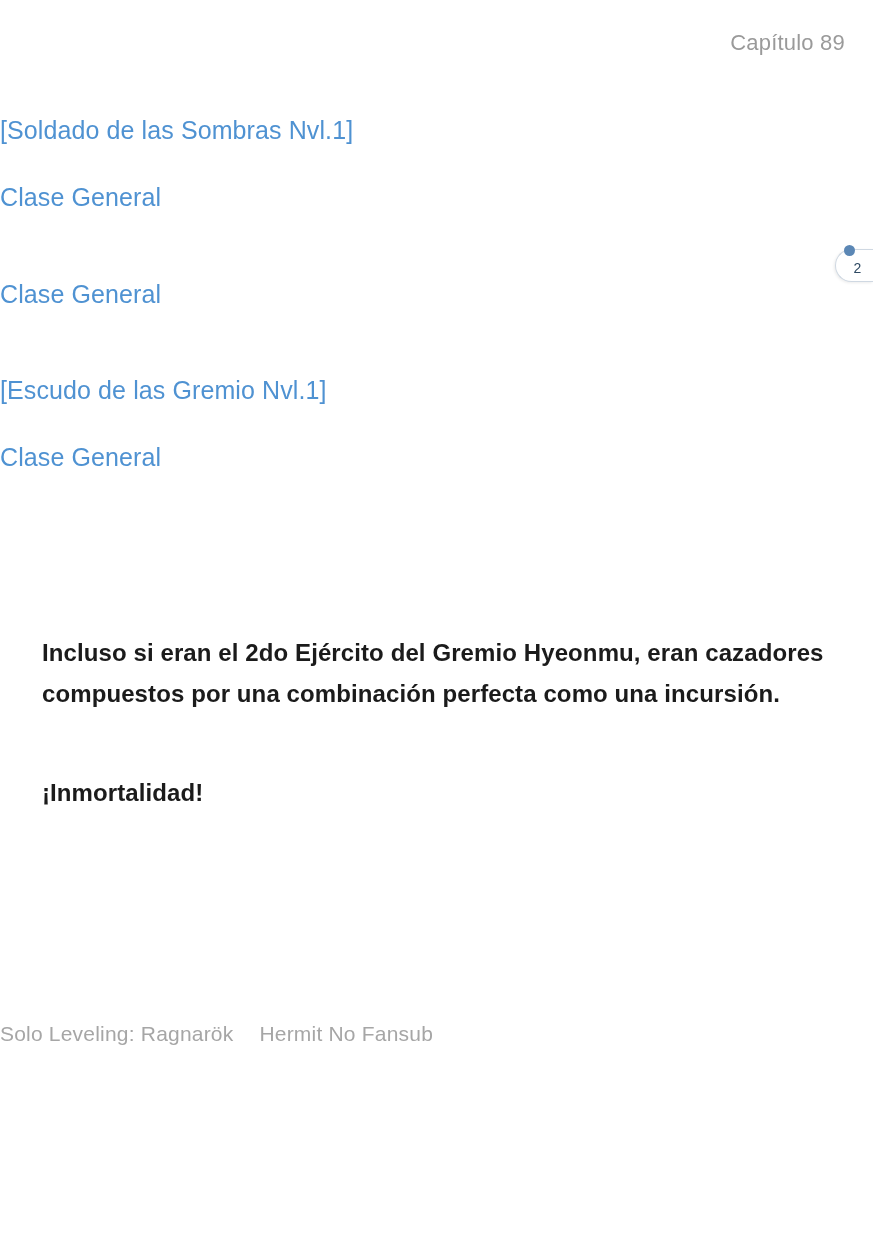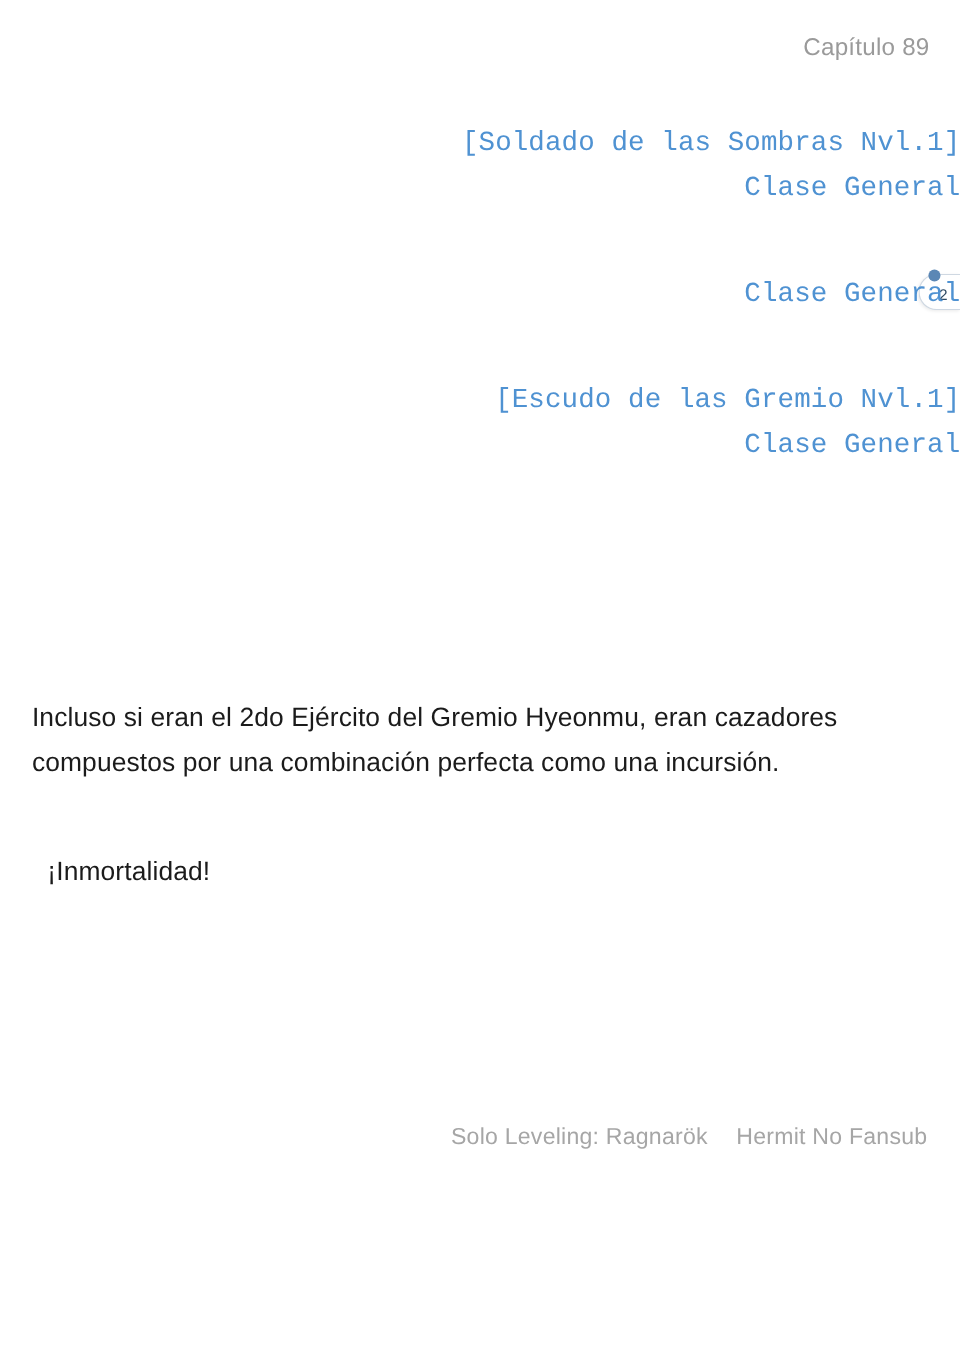--- a/index.html
+++ b/index.html
@@ -33,69 +33,67 @@
     letter-spacing: 0.2px;
     white-space: nowrap;
   }
 
   
   .system-block {
     position: absolute;
     left: 0;
     right: 0;
     top: 112px;
-    text-align: right;
-    font-family: Liberation Mono, monospace;
+    text-align: left;
   }
   .sys-group {
     margin-bottom: 60px;
   }
   .sys-group:last-child {
     margin-bottom: 0;
   }
   .sys-title {
     font-size: 25px;
     color: #4f92d2;
     line-height: 1.45;
     letter-spacing: 0.1px;
   }
   .sys-sub {
     font-size: 25px;
     color: #4f92d2;
     line-height: 1.45;
-    margin-top: 5px;
+    margin-top: 31px;
     letter-spacing: 0.1px;
   }
 
   
   .body-block {
     position: absolute;
-    left: 29px;
+    left: 42px;
     right: 30px;
     top: 632px;
+    font-weight: bold;
   }
   .para {
     font-size: 24px;
     line-height: 41px;
     color: #1b1b1b;
     margin: 0 0 58px 0;
     letter-spacing: 0.1px;
   }
   .para:last-child {
     margin-bottom: 0;
-    margin-left: 14px;
   }
 
   
   .footer {
     position: absolute;
     bottom: 28px;
     left: 0;
     right: 30px;
-    text-align: right;
     font-size: 21px;
     color: #a6a6a6;
     letter-spacing: 0.2px;
   }
   .footer span {
     display: inline-block;
   }
   .footer .f-sep {
     display: inline-block;
     width: 26px;

